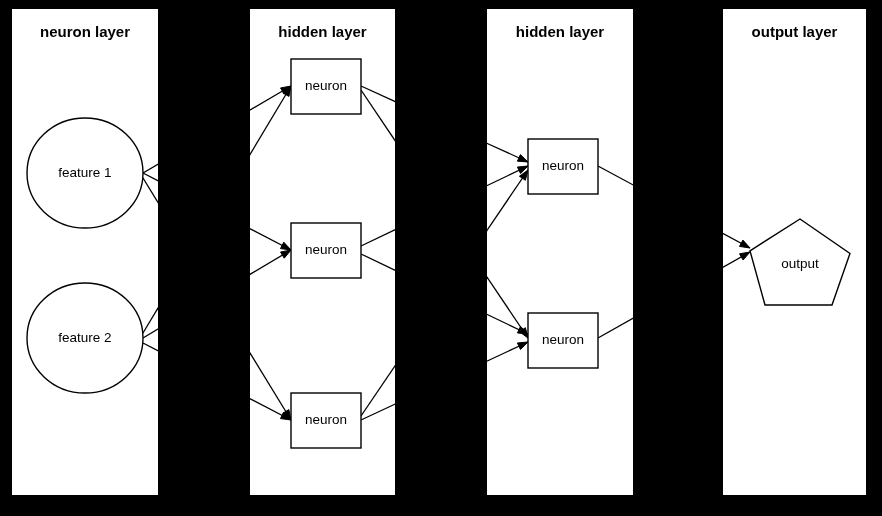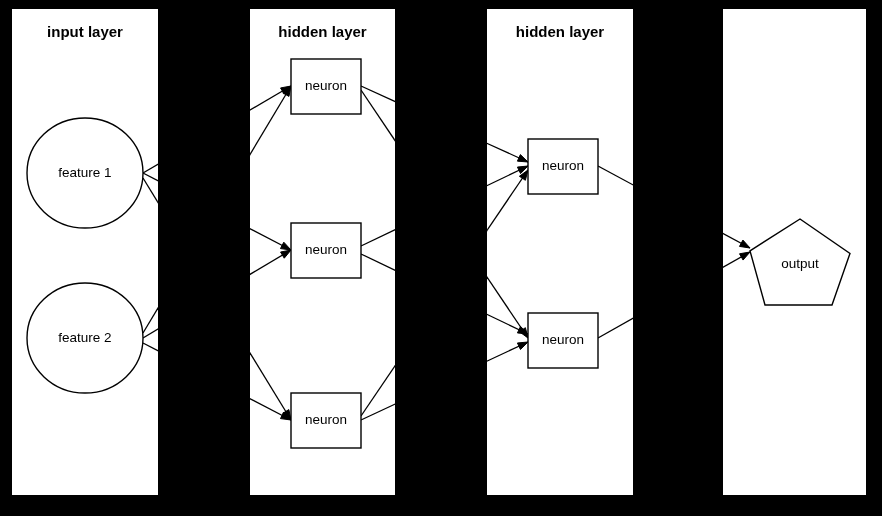--- a/index.html
+++ b/index.html
@@ -63,21 +63,21 @@
     fill: #000000;
     stroke: #000000;
     stroke-width: 1;
   }
 </style>
 </head>
 <body>
 
 <div id="stage">
     <div class="layer-panel" style="left: 12px; top: 9px; width: 146px; height: 486px;">
-      <div class="layer-title" style="top: 14px;">input layer</div>
+      <div class="layer-title" style="top: 14px;">neuron layer</div>
       <svg class="panel-svg" width="146" height="486" viewBox="12 9 146 486">
         <g>
           <line x1="143" y1="173" x2="291" y2="86" class="edge"></line>
           <polygon points="291,86 284.2035167893356,94.17115756592395 280.554804856562,87.96415335844708" class="arrowhead"></polygon>
         </g>
         <g>
           <line x1="143" y1="173" x2="291" y2="250" class="edge"></line>
           <polygon points="291,250 280.4672643410497,248.57821255502904 283.79036282120114,242.1909583334393" class="arrowhead"></polygon>
         </g>
         <g>
@@ -210,20 +210,21 @@
           <rect x="528" y="139" width="70" height="55" class="shape-stroke"></rect>
           <text x="563" y="166.5" class="node-label">neuron</text>
         </g>
         <g>
           <rect x="528" y="313" width="70" height="55" class="shape-stroke"></rect>
           <text x="563" y="340.5" class="node-label">neuron</text>
         </g>
       </svg>
     </div>
     <div class="layer-panel" style="left: 723px; top: 9px; width: 143px; height: 486px;">
+      <div class="layer-title" style="top: 14px;">output layer</div>
       <svg class="panel-svg" width="143" height="486" viewBox="723 9 143 486">
         <g>
           <line x1="598" y1="166" x2="750" y2="248" class="edge"></line>
           <polygon points="750,248 739.4897652644644,246.42045392471678 742.9082550109719,240.0837412238739" class="arrowhead"></polygon>
         </g>
         <g>
           <line x1="598" y1="338" x2="750" y2="252" class="edge"></line>
           <polygon points="750,252 743.069269761465,260.05760376046476 739.5237408753935,253.7910875897338" class="arrowhead"></polygon>
         </g>
         <g>

